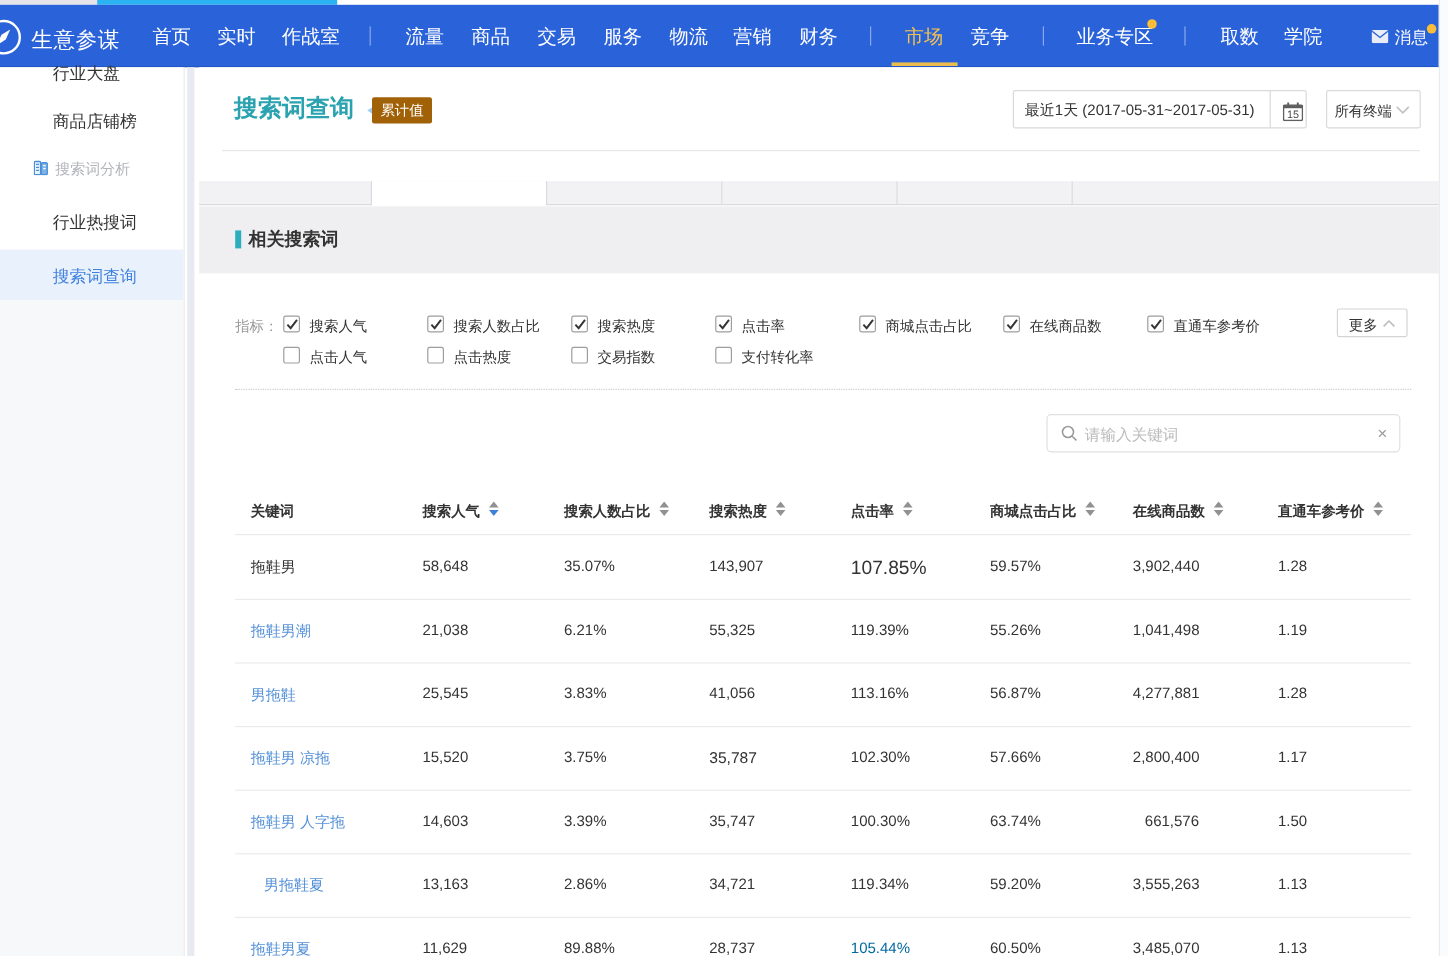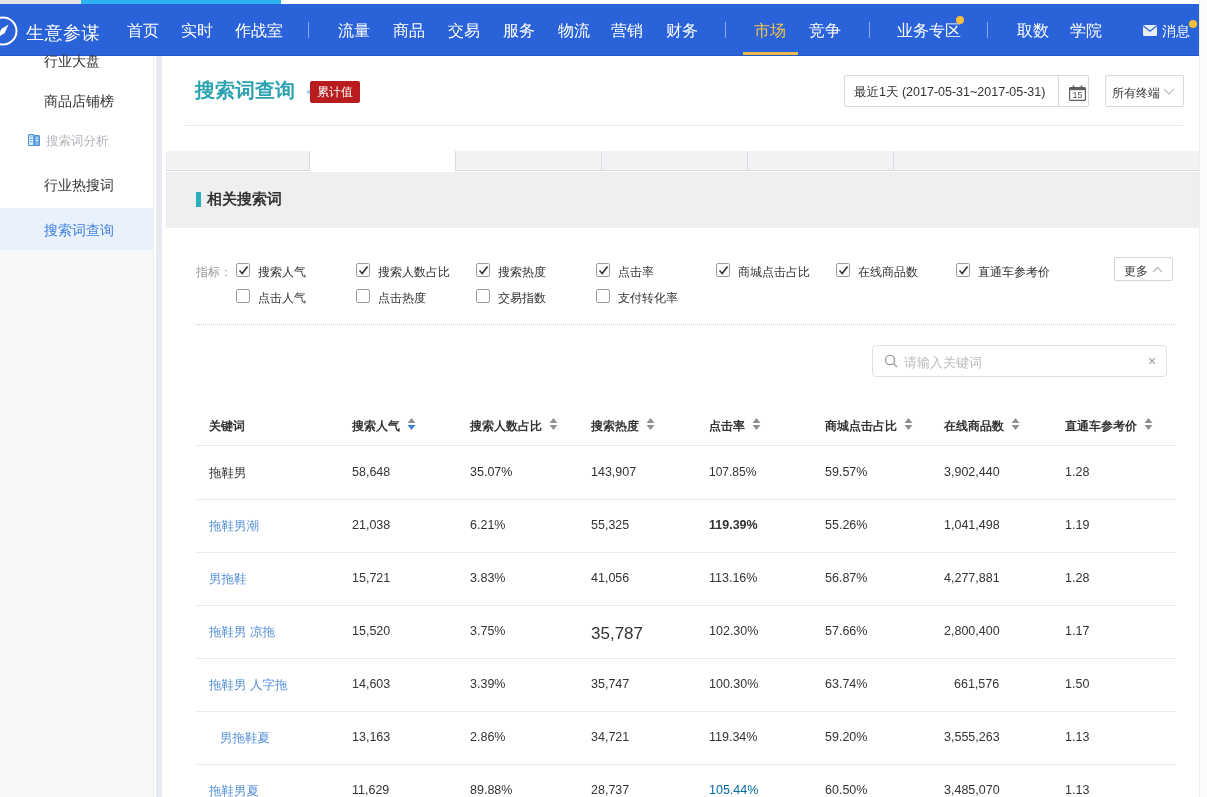--- a/index.html
+++ b/index.html
@@ -70,21 +70,21 @@
 <div class="abs" style="left:46px;top:133px;font-size:12.5px;color:#b2b5ba;">搜索词分析</div>
 <div class="abs side" style="left:44px;top:177px;">行业热搜词</div>
 <div class="abs" style="left:0;top:208px;width:153px;height:42px;background:#e9f2fc;"></div>
 <div class="abs side" style="left:44px;top:222px;color:#3f7fde;">搜索词查询</div>
 <style> .side { font-size:14px; color:#333; } </style>
 
 <div class="abs" style="left:166px;top:56px;width:1033px;height:95px;background:#fff;"></div>
 <div class="abs" style="left:195px;top:77px;font-size:20px;font-weight:bold;color:#2aa2b0;">搜索词查询</div>
 
 <div class="abs" style="left:299px;top:85px;width:0;height:0;border:7px solid transparent;border-right:11px solid #a2cbf0;"></div>
-<div class="abs" style="left:310px;top:81px;width:50px;height:22px;background:#b91c1c;border-radius:2px;color:#fff;font-size:12px;line-height:22px;text-align:center;">累计值</div>
+<div class="abs" style="left:310px;top:81px;width:50px;height:22px;background:#a16207;border-radius:2px;color:#fff;font-size:12px;line-height:22px;text-align:center;">累计值</div>
 
 <div class="abs" style="left:844px;top:75px;width:245px;height:32px;border:1px solid #d9d9d9;border-radius:2px;background:#fff;"></div>
 <div class="abs" style="left:854px;top:84px;font-size:12.5px;color:#333;">最近1天 (2017-05-31~2017-05-31)</div>
 <div class="abs" style="left:1058px;top:75px;width:1px;height:32px;background:#d9d9d9;"></div>
 <svg class="abs" style="left:1069px;top:85px;" width="17" height="16" viewBox="0 0 17 16">
   <rect x="0.6" y="2.6" width="15.8" height="12.8" rx="1" fill="none" stroke="#5f5f5f" stroke-width="1.2"></rect>
   <rect x="0.6" y="2.6" width="15.8" height="2.6" fill="#5f5f5f"></rect>
   <path d="M4.5 0.5 v4 M12.5 0.5 v4" stroke="#5f5f5f" stroke-width="1.6"></path>
   <text x="8.5" y="13.2" font-size="9" fill="#4a4a4a" text-anchor="middle" font-family="Liberation Sans">15</text>
 </svg>
@@ -209,47 +209,47 @@
     <div class="abs" style="left:1065px;top:418px;font-size:12px;font-weight:bold;color:#333;">直通车参考价</div>
     <svg class="abs" style="left:1144px;top:418px;" width="9" height="12" viewBox="0 0 9 12">
       <path d="M4.5 0 L8.5 5 L0.5 5 Z" fill="#919191"></path>
       <path d="M4.5 12 L8.5 7 L0.5 7 Z" fill="#919191"></path>
     </svg>
     <div class="abs" style="left:196px;top:445px;width:980px;height:1px;background:#e9e9e9;"></div>
     <div class="abs" style="left:209px;top:465px;font-size:12.5px;color:#333;">拖鞋男</div>
     <div class="abs" style="left:352px;top:465px;font-size:12.5px;color:#333;">58,648</div>
     <div class="abs" style="left:470px;top:465px;font-size:12.5px;color:#333;">35.07%</div>
     <div class="abs" style="left:591px;top:465px;font-size:12.5px;color:#333;">143,907</div>
-    <div class="abs" style="left:709px;top:465px;font-size:12px;color:#333;">107.85%</div>
+    <div class="abs" style="left:709px;top:465px;font-size:16px;color:#333;">107.85%</div>
     <div class="abs" style="left:825px;top:465px;font-size:12.5px;color:#333;">59.57%</div>
     <div class="abs" style="left:944px;top:465px;font-size:12.5px;color:#333;">3,902,440</div>
     <div class="abs" style="left:1065px;top:465px;font-size:12.5px;color:#333;">1.28</div>
     <div class="abs" style="left:196px;top:498.5px;width:980px;height:1px;background:#ebebec;"></div>
     <div class="abs" style="left:209px;top:518px;font-size:12.5px;color:#5591d8;">拖鞋男潮</div>
     <div class="abs" style="left:352px;top:518px;font-size:12.5px;color:#333;">21,038</div>
     <div class="abs" style="left:470px;top:518px;font-size:12.5px;color:#333;">6.21%</div>
     <div class="abs" style="left:591px;top:518px;font-size:12.5px;color:#333;">55,325</div>
-    <div class="abs" style="left:709px;top:518px;font-size:12.5px;color:#333;font-weight:bold;">119.39%</div>
+    <div class="abs" style="left:709px;top:518px;font-size:12.5px;color:#333;">119.39%</div>
     <div class="abs" style="left:825px;top:518px;font-size:12.5px;color:#333;text-align:center;">55.26%</div>
     <div class="abs" style="left:944px;top:518px;font-size:12.5px;color:#333;">1,041,498</div>
     <div class="abs" style="left:1065px;top:518px;font-size:12.5px;color:#333;">1.19</div>
     <div class="abs" style="left:196px;top:551.5px;width:980px;height:1px;background:#ebebec;"></div>
     <div class="abs" style="left:209px;top:571px;font-size:12.5px;color:#5591d8;">男拖鞋</div>
-    <div class="abs" style="left:352px;top:571px;font-size:12.5px;color:#333;">15,721</div>
+    <div class="abs" style="left:352px;top:571px;font-size:12.5px;color:#333;">25,545</div>
     <div class="abs" style="left:470px;top:571px;font-size:12.5px;color:#333;">3.83%</div>
     <div class="abs" style="left:591px;top:571px;font-size:12.5px;color:#333;">41,056</div>
     <div class="abs" style="left:709px;top:571px;font-size:12.5px;color:#333;">113.16%</div>
     <div class="abs" style="left:825px;top:571px;font-size:12.5px;color:#333;">56.87%</div>
     <div class="abs" style="left:944px;top:571px;font-size:12.5px;color:#333;">4,277,881</div>
     <div class="abs" style="left:1065px;top:571px;font-size:12.5px;color:#333;">1.28</div>
     <div class="abs" style="left:196px;top:604.5px;width:980px;height:1px;background:#ebebec;"></div>
     <div class="abs" style="left:209px;top:624px;font-size:12.5px;color:#5591d8;">拖鞋男 凉拖</div>
     <div class="abs" style="left:352px;top:624px;font-size:12.5px;color:#333;">15,520</div>
     <div class="abs" style="left:470px;top:624px;font-size:12.5px;color:#333;">3.75%</div>
-    <div class="abs" style="left:591px;top:624px;font-size:17px;color:#333;">35,787</div>
+    <div class="abs" style="left:591px;top:624px;font-size:13px;color:#333;">35,787</div>
     <div class="abs" style="left:709px;top:624px;font-size:12.5px;color:#333;">102.30%</div>
     <div class="abs" style="left:825px;top:624px;font-size:12.5px;color:#333;">57.66%</div>
     <div class="abs" style="left:944px;top:624px;font-size:12.5px;color:#333;">2,800,400</div>
     <div class="abs" style="left:1065px;top:624px;font-size:12.5px;color:#333;">1.17</div>
     <div class="abs" style="left:196px;top:657.5px;width:980px;height:1px;background:#ebebec;"></div>
     <div class="abs" style="left:209px;top:677px;font-size:12.5px;color:#5591d8;">拖鞋男 人字拖</div>
     <div class="abs" style="left:352px;top:677px;font-size:12.5px;color:#333;">14,603</div>
     <div class="abs" style="left:470px;top:677px;font-size:12.5px;color:#333;">3.39%</div>
     <div class="abs" style="left:591px;top:677px;font-size:12.5px;color:#333;">35,747</div>
     <div class="abs" style="left:709px;top:677px;font-size:12.5px;color:#333;">100.30%</div>

